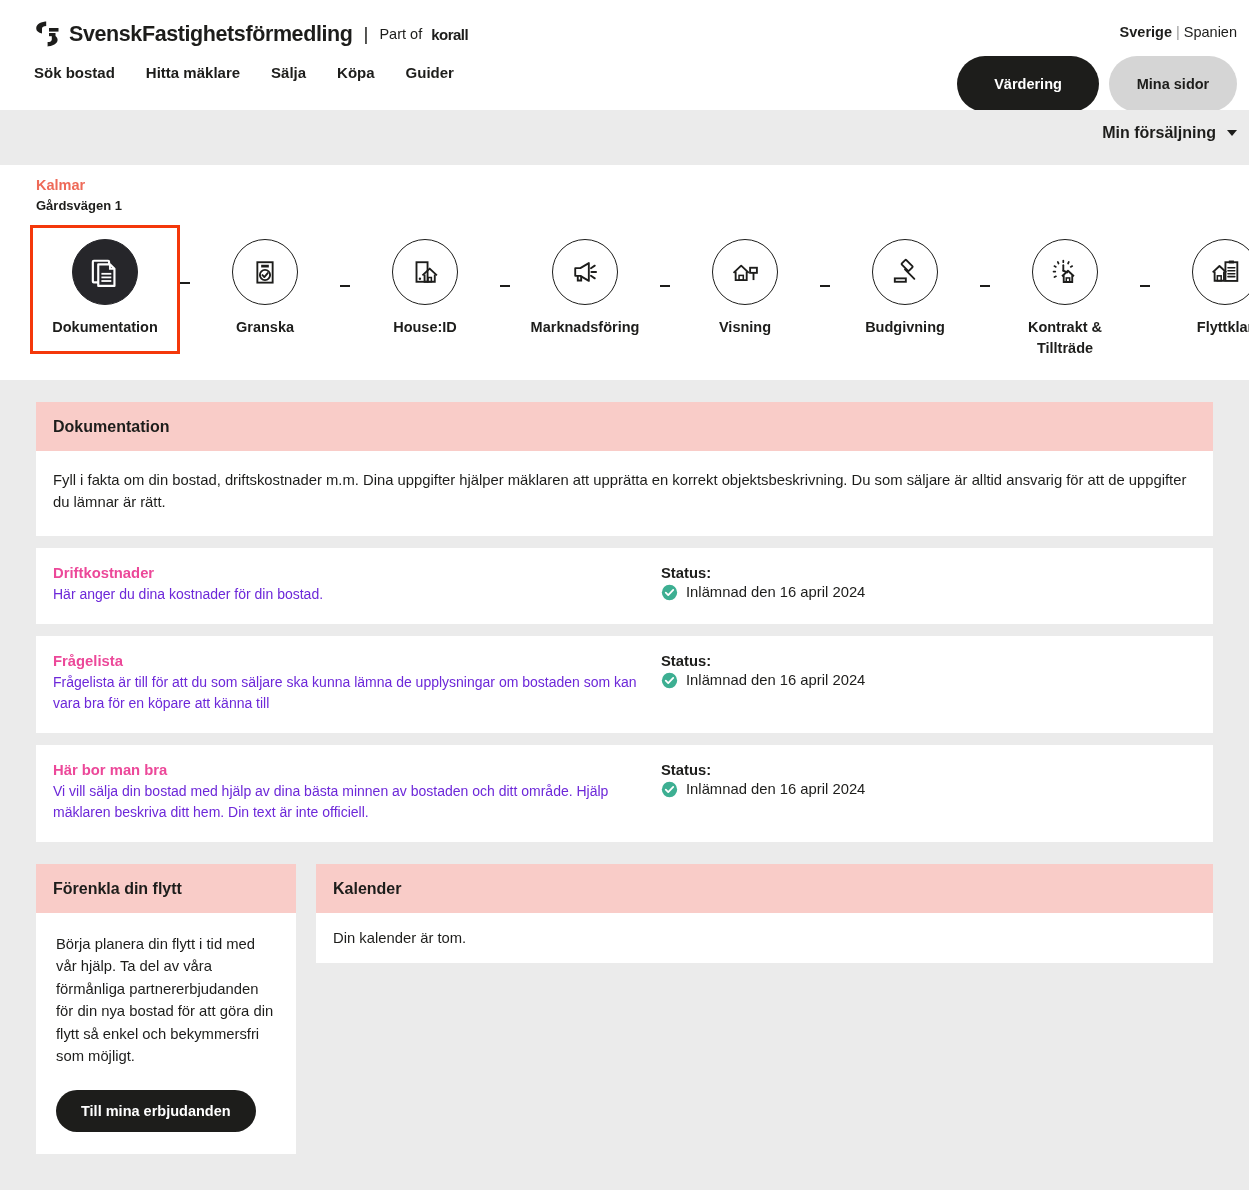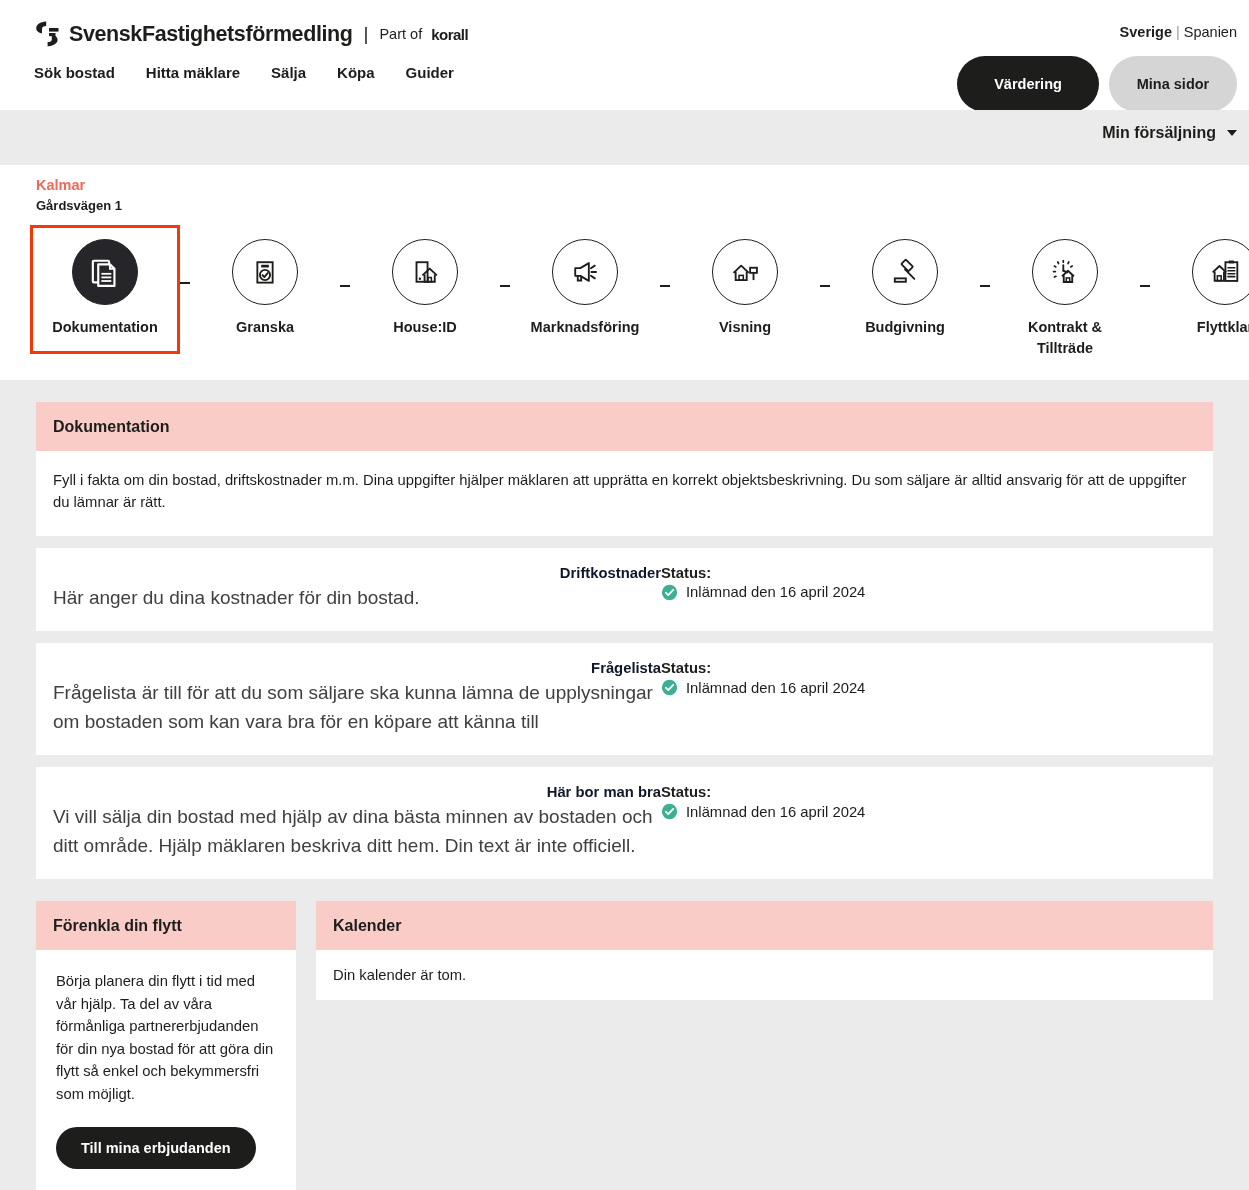--- a/index.html
+++ b/index.html
@@ -231,28 +231,27 @@
   .row-card {
     background: #ffffff;
     margin-top: 12px;
     display: flex;
     padding: 17px 17px 19px 17px;
   }
   .row-left { flex: 0 0 608px; }
   .row-title {
     font-size: 14.8px;
     font-weight: 700;
-    color: #0f172a;
+    color: #ec4899;
     margin-bottom: 3px;
-    text-align: right;
   }
   .row-desc {
-    font-size: 19px;
+    font-size: 14px;
     line-height: 1.5;
-    color: #404040;
+    color: #6d28d9;
   }
   .row-right { flex: 1 1 auto; }
   .status-label {
     font-size: 14.8px;
     font-weight: 700;
     color: #1d1d1b;
     margin-bottom: 3px;
   }
   .status-val {
     display: flex;

